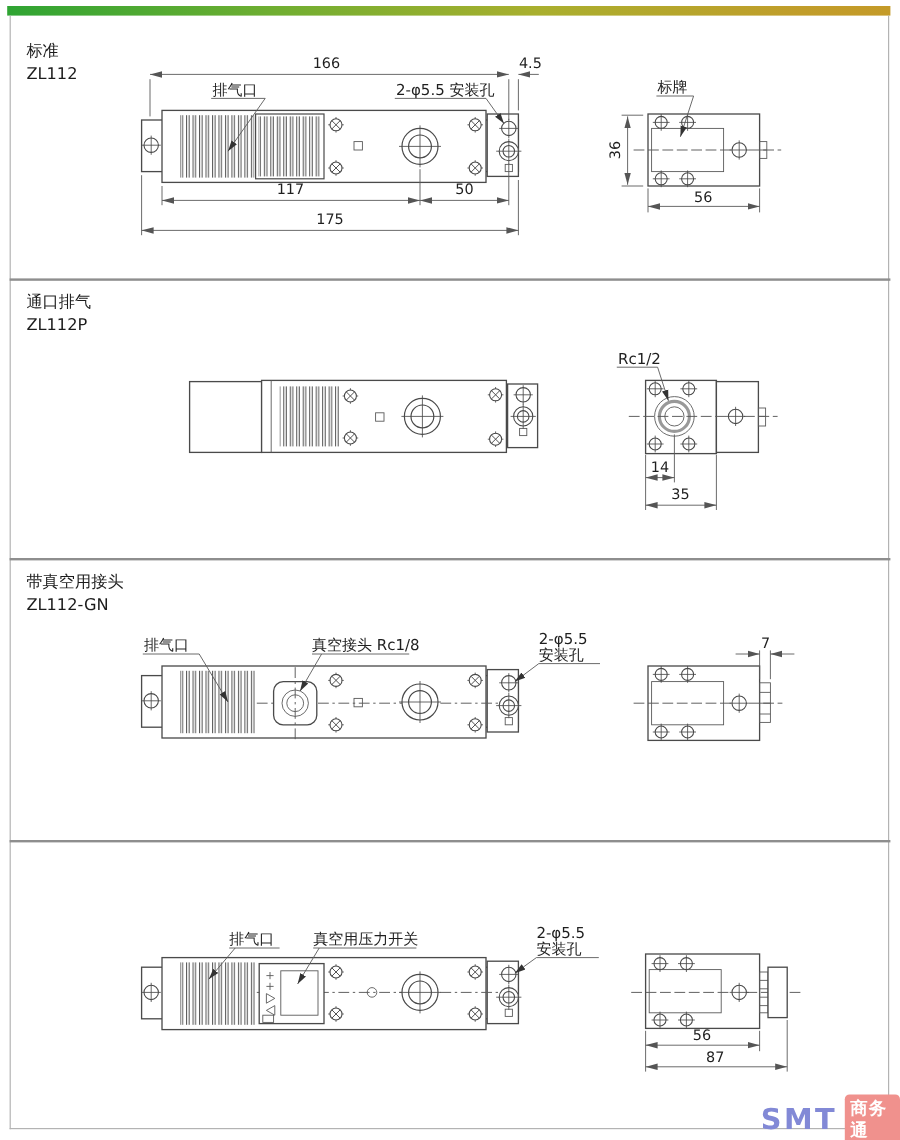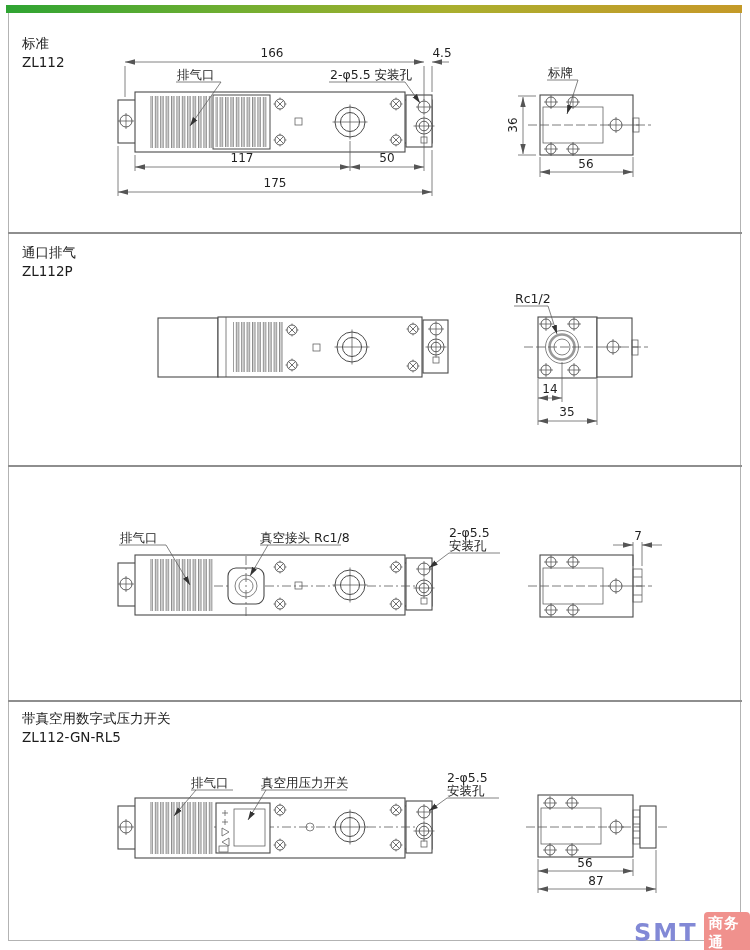--- a/index.html
+++ b/index.html
@@ -37,23 +37,23 @@
   <div class="divider" style="top:700px"></div>
 
   <div class="sec-title" style="top:34px">
     <span>标准</span>
     <span>ZL112</span>
   </div>
   <div class="sec-title" style="top:243px">
     <span>通口排气</span>
     <span>ZL112P</span>
   </div>
-  <div class="sec-title" style="top:709px">
-    <span>带真空用数字式压力开关</span>
-    <span>ZL112-GN-RL5</span>
+  <div class="sec-title" style="top:476px">
+    <span>带真空用接头</span>
+    <span>ZL112-GN</span>
   </div>
 
   <svg style="top:15px" width="750" height="217" viewBox="0 15 750 217">
     <defs>
       <marker id="mA" markerUnits="userSpaceOnUse" markerWidth="10" markerHeight="7" refX="10" refY="3.5" orient="auto-start-reverse">
         <path d="M0,0.8 L10,3.5 L0,6.2 z" fill="#555"></path>
       </marker>
       <marker id="mL" markerUnits="userSpaceOnUse" markerWidth="9" markerHeight="7" refX="9" refY="3.5" orient="auto">
         <path d="M0,0.8 L9,3.5 L0,6.2 z" fill="#333"></path>
       </marker>

